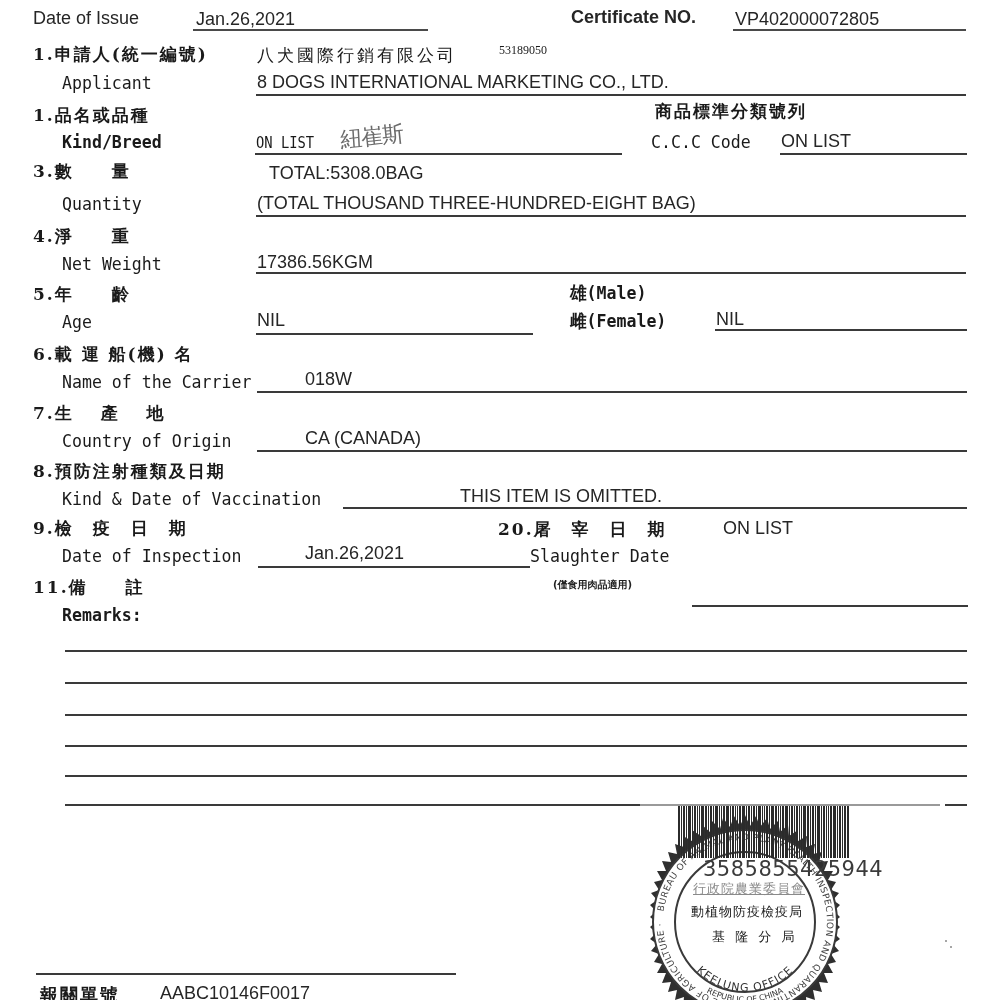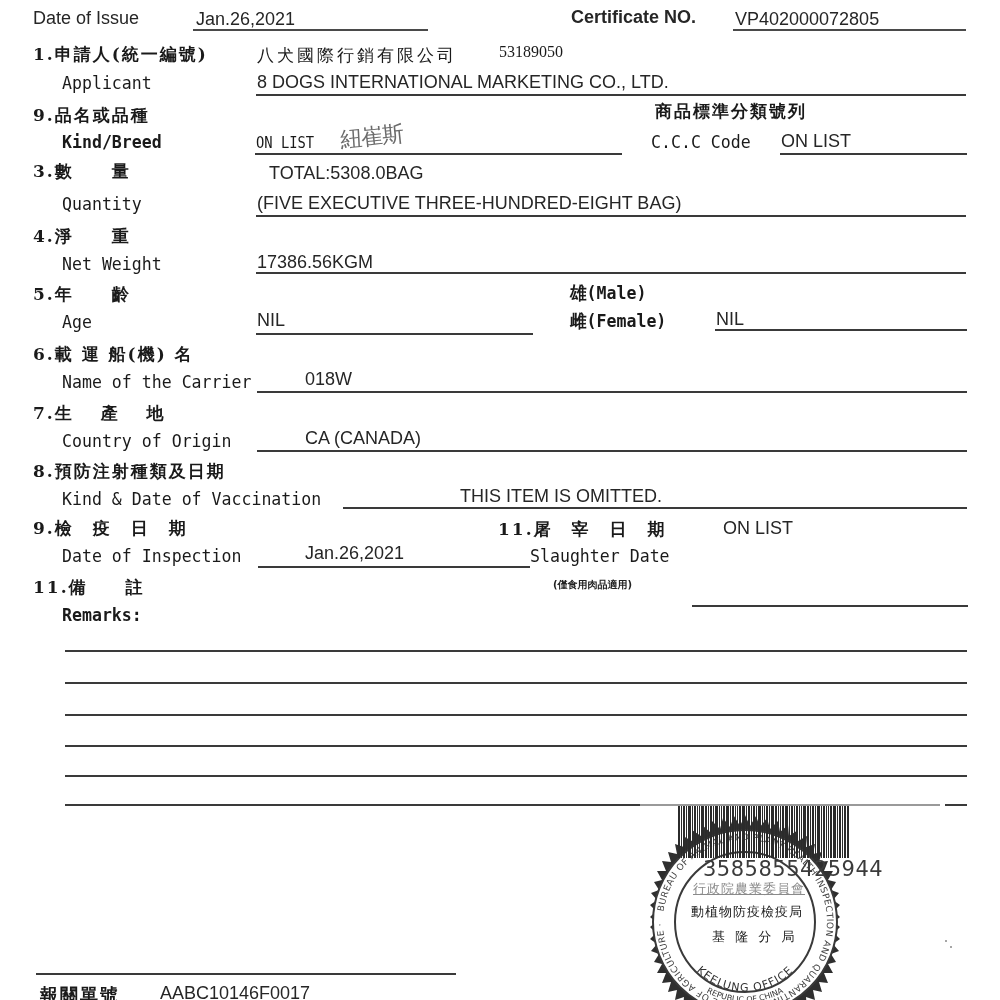--- a/index.html
+++ b/index.html
@@ -28,39 +28,39 @@
 <div class="abs sans" style="left:33px; top:8px;">Date of Issue</div>
 <div class="abs sans" style="left:196px; top:9px;">Jan.26,2021</div>
 <div class="rule thin" style="left:193px; top:29px; width:235px;"></div>
 
 <div class="abs sans" style="left:571px; top:7px;font-weight:bold;">Certificate NO.</div>
 <div class="abs sans" style="left:735px; top:9px;">VP402000072805</div>
 <div class="rule thin" style="left:733px; top:29px; width:233px;"></div>
 
 <div class="abs cjk" style="left:33px; top:43px;">1.申請人(統一編號)</div>
 <div class="abs cjk" style="left:257px; top:44px; font-weight:normal; letter-spacing:3px;">八犬國際行銷有限公司</div>
-<div class="abs serif" style="left:499px; top:43px; font-size:16px;">53189050</div>
+<div class="abs serif" style="left:499px; top:43px; font-size:12px;">53189050</div>
 <div class="abs mono" style="left:62px; top:72px;">Applicant</div>
 <div class="abs sans" style="left:257px; top:72px;text-align:right;">8 DOGS INTERNATIONAL MARKETING CO., LTD.</div>
 <div class="rule" style="left:256px; top:94px; width:710px;"></div>
 
-<div class="abs cjk" style="left:33px; top:104px;">9.品名或品種</div>
+<div class="abs cjk" style="left:33px; top:104px;">1.品名或品種</div>
 <div class="abs cjk" style="left:655px; top:100px;font-family:Liberation Serif, serif;">商品標準分類號列</div>
 <div class="abs mono" style="left:62px; top:131px; font-weight:bold;">Kind/Breed</div>
 <div class="abs mono" style="left:256px; top:134px; font-size:15px;">ON LIST</div>
 <div class="abs hand" style="left:340px; top:122px;">紐崔斯</div>
 <div class="rule" style="left:255px; top:153px; width:367px;"></div>
 <div class="abs mono" style="left:651px; top:131px;">C.C.C Code</div>
 <div class="abs sans" style="left:781px; top:131px;">ON LIST</div>
 <div class="rule" style="left:780px; top:153px; width:187px;"></div>
 
 <div class="abs cjk" style="left:33px; top:160px; white-space:pre;">3.數　　量</div>
 <div class="abs sans" style="left:269px; top:163px;">TOTAL:5308.0BAG</div>
 <div class="abs mono" style="left:62px; top:193px;">Quantity</div>
-<div class="abs sans" style="left:257px; top:193px;">(FIVE EXECUTIVE THREE-HUNDRED-EIGHT BAG)</div>
+<div class="abs sans" style="left:257px; top:193px;">(TOTAL THOUSAND THREE-HUNDRED-EIGHT BAG)</div>
 <div class="rule" style="left:256px; top:215px; width:710px;"></div>
 
 <div class="abs cjk" style="left:33px; top:225px; white-space:pre;">4.淨　　重</div>
 <div class="abs mono" style="left:62px; top:253px;">Net Weight</div>
 <div class="abs sans" style="left:257px; top:252px;">17386.56KGM</div>
 <div class="rule" style="left:256px; top:272px; width:710px;"></div>
 
 <div class="abs cjk" style="left:33px; top:283px; white-space:pre;">5.年　　齡</div>
 <div class="abs mono" style="left:62px; top:311px;">Age</div>
 <div class="abs sans" style="left:257px; top:310px;">NIL</div>
@@ -83,21 +83,21 @@
 <div class="abs cjk" style="left:33px; top:460px;">8.預防注射種類及日期</div>
 <div class="abs mono" style="left:62px; top:488px;">Kind &amp; Date of Vaccination</div>
 <div class="abs sans" style="left:460px; top:486px;">THIS ITEM IS OMITTED.</div>
 <div class="rule" style="left:343px; top:507px; width:624px;"></div>
 
 <div class="abs cjk" style="left:33px; top:517px; white-space:pre;">9.檢　疫　日　期</div>
 <div class="abs mono" style="left:62px; top:545px;">Date of Inspection</div>
 <div class="abs sans" style="left:305px; top:543px;">Jan.26,2021</div>
 <div class="rule" style="left:258px; top:566px; width:272px;"></div>
 
-<div class="abs cjk" style="left:498px; top:518px; white-space:pre;">11.屠　宰　日　期</div>
+<div class="abs cjk" style="left:498px; top:518px; white-space:pre;">20.屠　宰　日　期</div>
 <div class="abs sans" style="left:723px; top:518px;">ON LIST</div>
 <div class="abs mono" style="left:530px; top:545px;">Slaughter Date</div>
 <div class="abs small-cjk" style="left:553px; top:578px;">(僅食用肉品適用)</div>
 <div class="rule" style="left:692px; top:605px; width:276px;"></div>
 
 <div class="abs cjk" style="left:33px; top:576px; white-space:pre;">11.備　　註</div>
 <div class="abs mono" style="left:62px; top:604px; font-weight:bold;">Remarks:</div>
 
 <div class="rule" style="left:65px; top:650px; width:902px;"></div>
 <div class="rule" style="left:65px; top:682px; width:902px;"></div>

